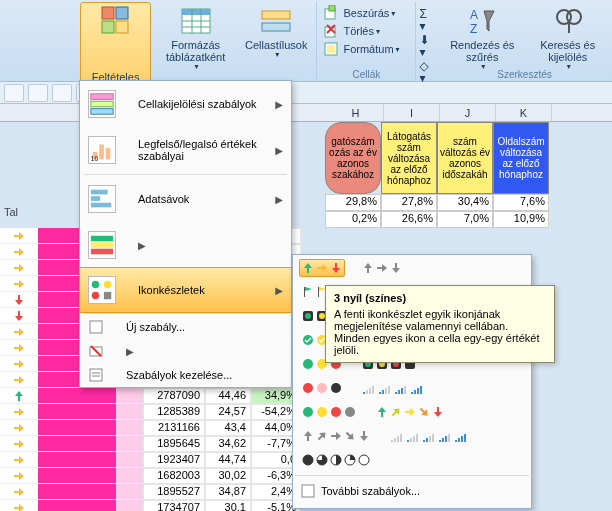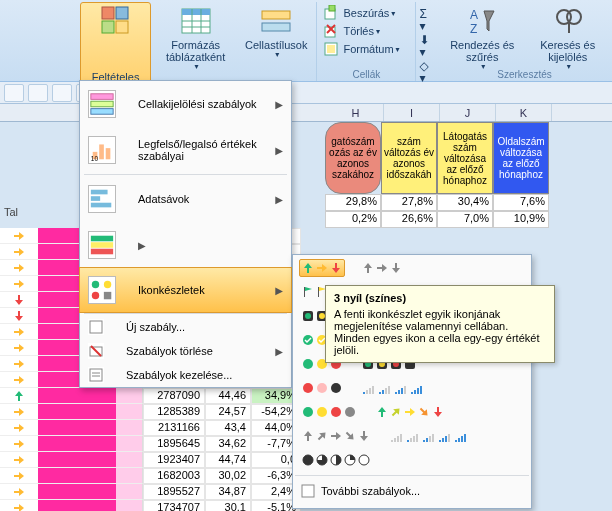--- a/index.html
+++ b/index.html
@@ -209,22 +209,22 @@
   <div style="width:248px;"></div>
   <div class="colhdr">H</div>
   <div class="colhdr">I</div>
   <div class="colhdr">J</div>
   <div class="colhdr">K</div>
 </div>
 
 <div class="header-row">
   <div class="left-gutter"></div>
   <div class="hcell h-red">gatószám ozás az év azonos szakához</div>
+  <div class="hcell h-yel">Látogatás szám változása az előző hónaphoz</div>
   <div class="hcell h-yel">szám változás év azonos időszakáh</div>
-  <div class="hcell h-yel">Látogatás szám változása az előző hónaphoz</div>
   <div class="hcell h-blue">Oldalszám változása az előző hónaphoz</div>
 </div>
 
 <span class="left-gutter-label">Tal</span>
 
 <div class="pct-row">
   <div class="left-gutter"></div>
   <div class="pcell">29,8%</div>
   <div class="pcell">27,8%</div>
   <div class="pcell">30,4%</div>
@@ -516,21 +516,20 @@
       </div>
     <span class="lbl">Új szabály...</span>
   </div>
   <div class="dd-item small">
     <div class="mico">
         <svg viewBox="0 0 16 16">
           <rect x="2" y="4" width="12" height="9" fill="#fff" stroke="#888"></rect>
           <line x1="3" y1="3" x2="13" y2="13" stroke="#d33" stroke-width="2"></line>
         </svg>
       </div>
-    <span class="lbl">Szabályok törlése</span>
       <span class="arrow">▶</span>
   </div>
   <div class="dd-item small">
     <div class="mico">
         <svg viewBox="0 0 16 16">
           <rect x="2" y="2" width="12" height="12" fill="#fff" stroke="#888"></rect>
           <line x1="4" y1="6" x2="12" y2="6" stroke="#888"></line>
           <line x1="4" y1="9" x2="12" y2="9" stroke="#888"></line>
         </svg>
       </div>

